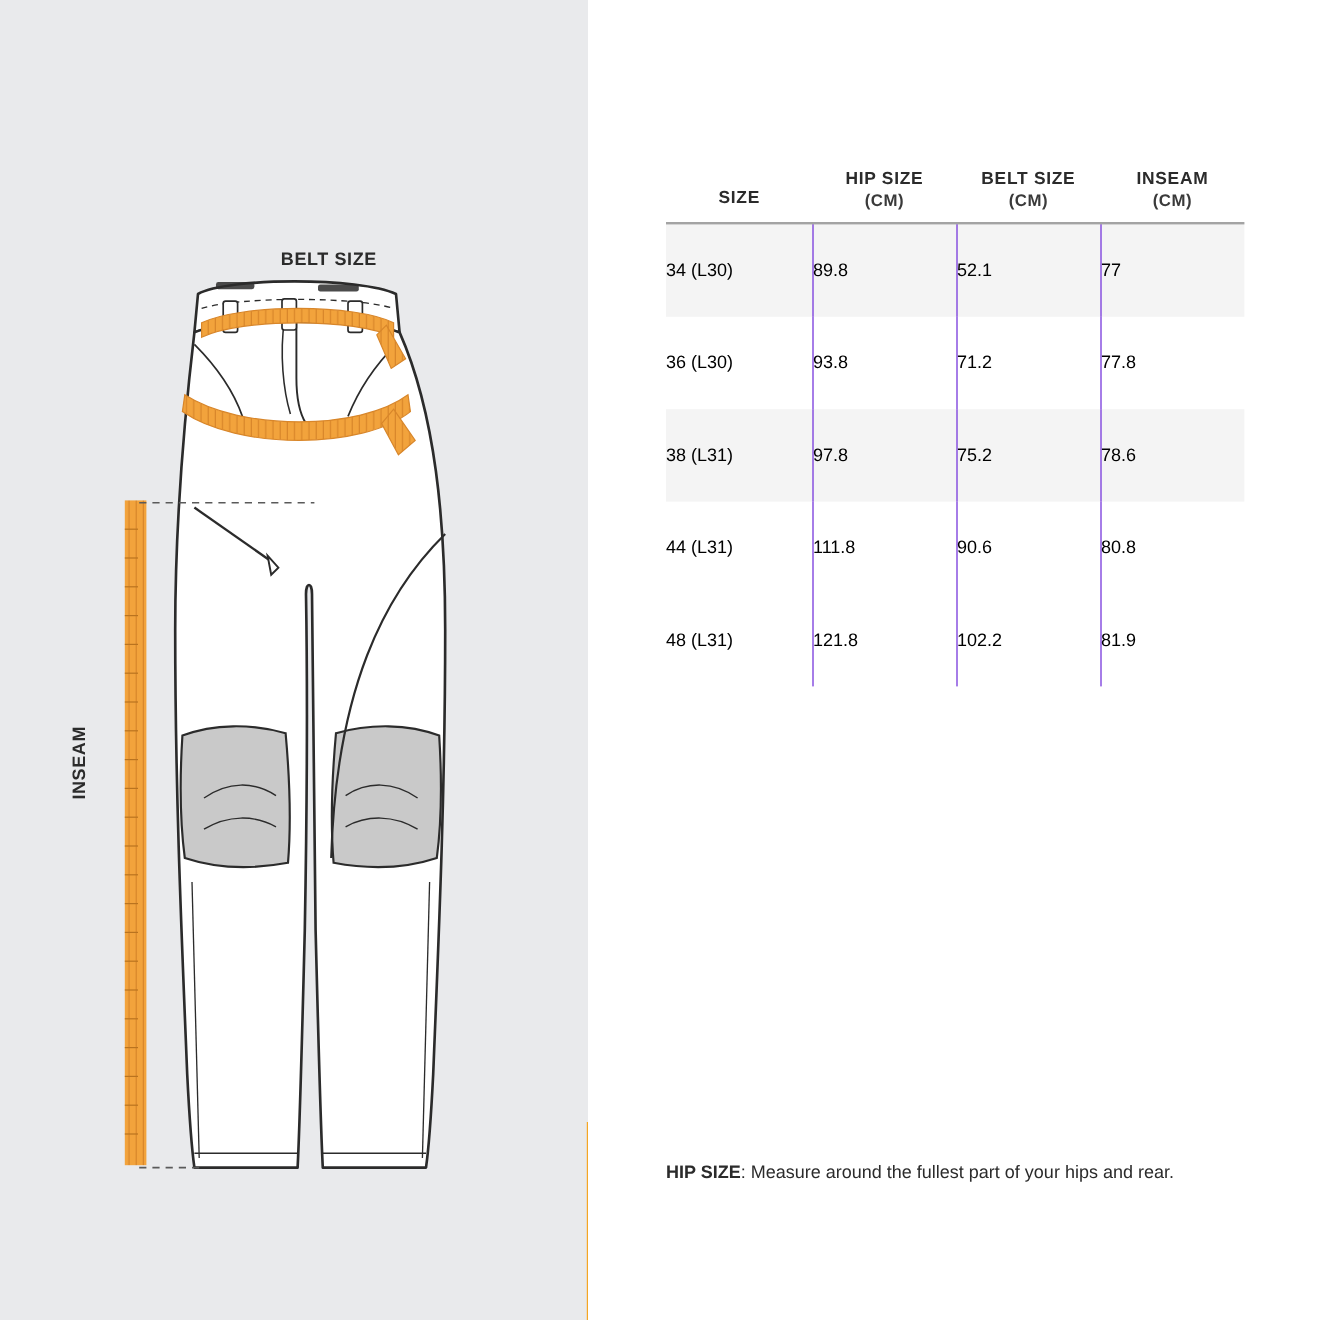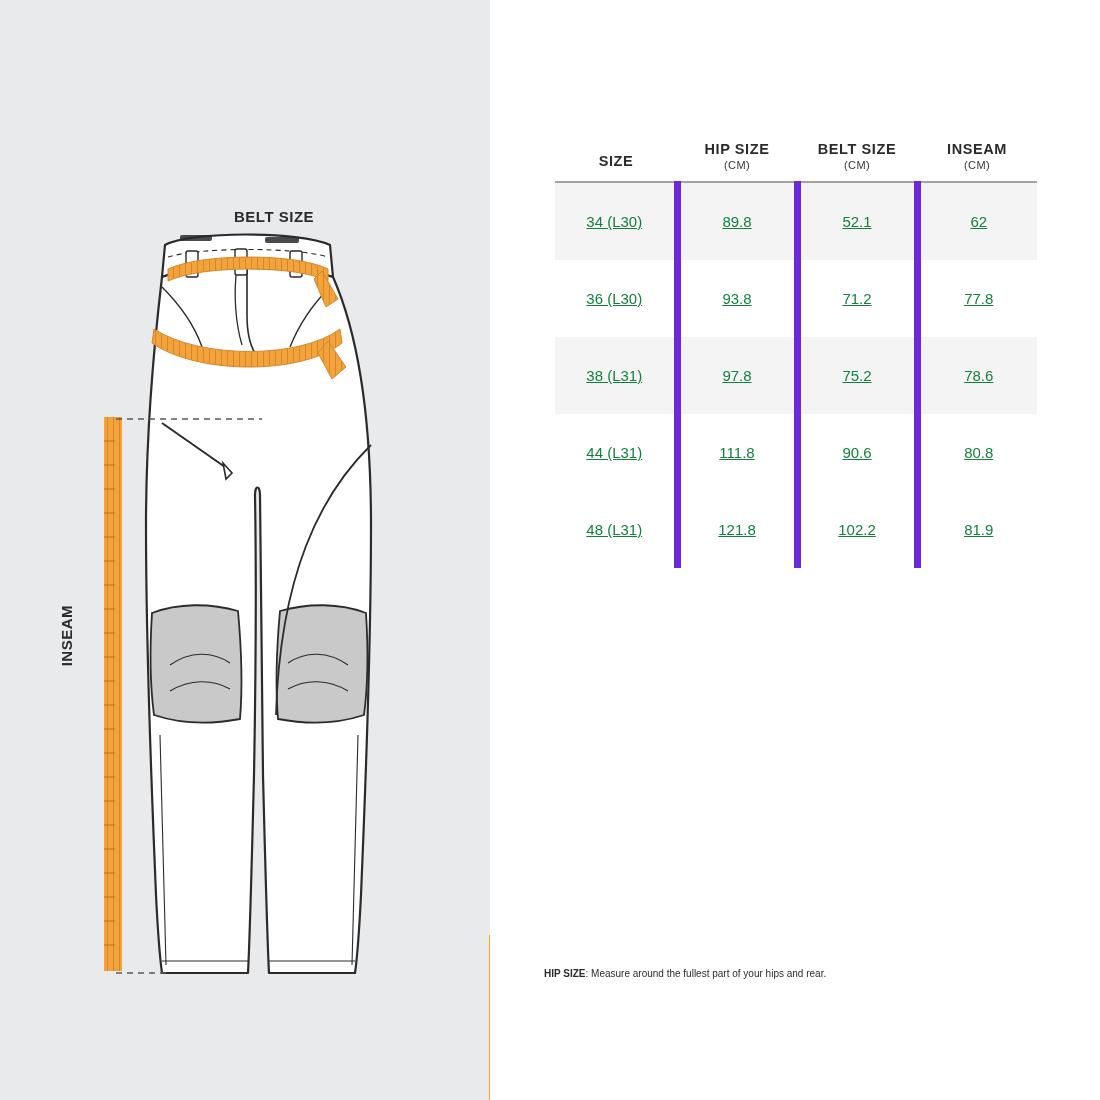--- a/index.html
+++ b/index.html
@@ -78,49 +78,47 @@
     font-size: 14.5px;
     font-weight: bold;
     color: #2b2b2b;
     letter-spacing: 0.6px;
     padding-bottom: 10px;
     text-align: center;
     vertical-align: bottom;
   }
   table.size-table th .unit {
     display: block;
-    font-size: 11px;
-    font-weight: normal;
+    font-size: 14px;
+    font-weight: bold;
     letter-spacing: 0.4px;
     margin-top: 2px;
     color: #3a3a3a;
   }
   table.size-table thead tr {
     border-bottom: 2px solid #a3a3a3;
   }
   table.size-table td {
     font-size: 15px;
-    color: #15803d;
-    text-align: center;
+    color: #000000;
     height: 77px;
     padding: 0;
-    text-decoration: underline;
   }
   table.size-table tbody tr.shaded td {
     background: #f4f4f4;
   }
   table.size-table tbody td.col-sep {
-    border-left: 7px solid #6d28d9;
+    border-left: 1px solid #6d28d9;
   }
   #notes {
     position: absolute;
-    left: 54px;
+    left: 65px;
     top: 965px;
     width: 520px;
-    font-size: 10px;
+    font-size: 15px;
     color: #2b2b2b;
     line-height: 1.78;
   }
   #notes .term { font-weight: bold; }
 </style>
 </head>
 <body>
 
 <div id="page">
 
@@ -260,21 +258,21 @@
               <span>INSEAM</span>
               <span class="unit">(CM)</span>
             </th>
           </tr>
         </thead>
         <tbody>
           <tr class="shaded">
             <td>34 (L30)</td>
             <td class="col-sep">89.8</td>
             <td class="col-sep">52.1</td>
-            <td class="col-sep">62</td>
+            <td class="col-sep">77</td>
           </tr>
           <tr>
             <td>36 (L30)</td>
             <td class="col-sep">93.8</td>
             <td class="col-sep">71.2</td>
             <td class="col-sep">77.8</td>
           </tr>
           <tr class="shaded">
             <td>38 (L31)</td>
             <td class="col-sep">97.8</td>

